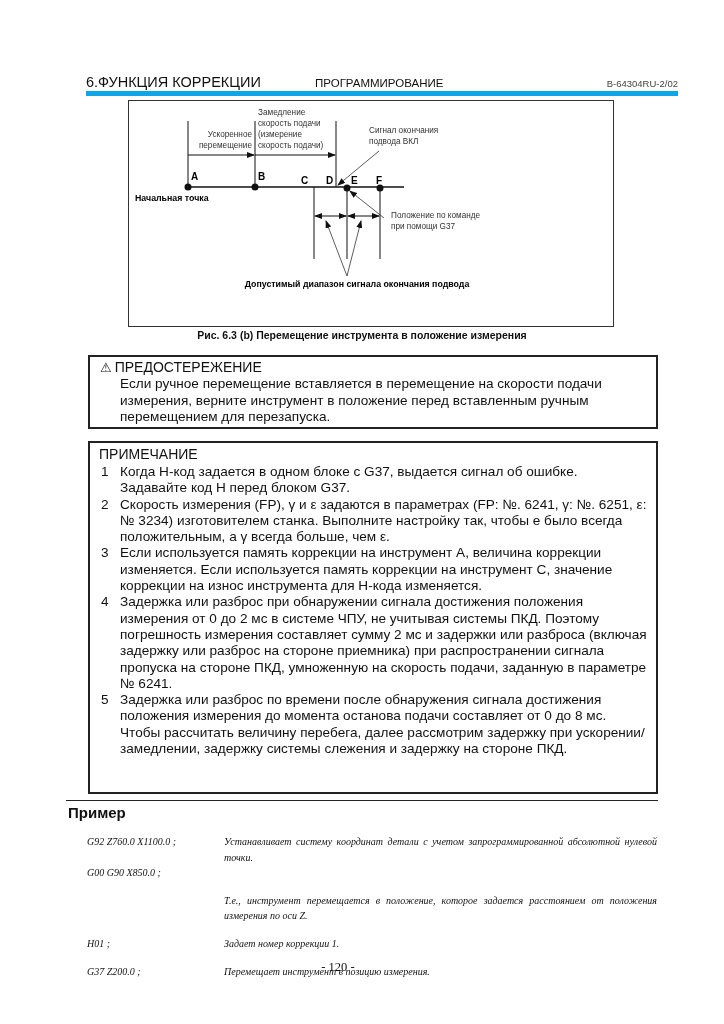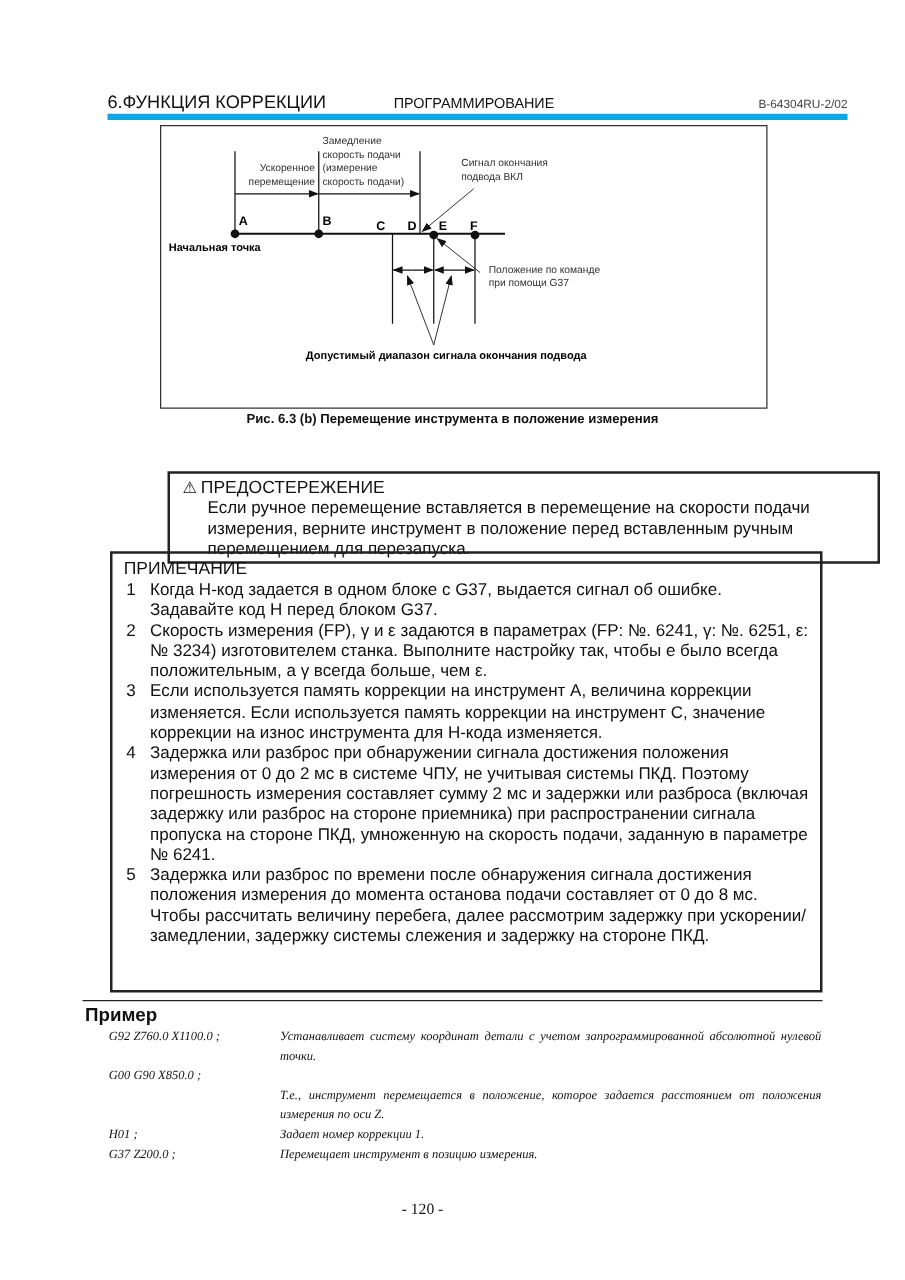--- a/index.html
+++ b/index.html
@@ -4,35 +4,35 @@
 <style>
   html, body { margin: 0; padding: 0; background: #ffffff; }
   body { width: 724px; height: 1024px; position: relative; overflow: hidden; font-family: "Liberation Sans", sans-serif; color: #111; }
   .header { position: absolute; left: 75px; top: 74px; width: 592px; height: 17px; border-bottom: 5px solid #0ea5e9; margin-left: 11px; }
   .h-chapter { position: absolute; left: 0; top: 0; font-size: 14.5px; text-decoration: none; }
   .h-section { position: absolute; left: 229px; top: 3px; font-size: 11.5px; }
   .h-code { position: absolute; right: 0; top: 4px; font-size: 9.5px; color: #444; }
   .figure { position: absolute; left: 128px; top: 100px; width: 484px; height: 225px; border: 1.5px solid #333; }
   .figure svg { position: absolute; left: 0; top: 0; }
   .fig-caption { position: absolute; left: 0; width: 724px; top: 329px; text-align: center; font-size: 10.5px; font-weight: bold; }
-  .caution { position: absolute; left: 88px; top: 377px; width: 566px; height: 70px; border: 2px solid #222; margin-left: 46px; }
+  .caution { position: absolute; left: 88px; top: 355px; width: 566px; height: 70px; border: 2px solid #222; }
   .caution-title { position: absolute; left: 10px; top: 2px; font-size: 14px; }
   .caution-title .warn { font-size: 13px; margin-right: 3px; }
   .caution-body { position: absolute; left: 30px; top: 19px; width: 530px; font-size: 13.6px; line-height: 16.5px; }
   .note { position: absolute; left: 88px; top: 441px; width: 566px; height: 349px; border: 2px solid #222; }
   .note-title { position: absolute; left: 9px; top: 3px; font-size: 14px; }
   .note-items { position: absolute; left: 8px; top: 21px; width: 550px; }
   .note-item { position: relative; padding-left: 22px; font-size: 13.6px; line-height: 16.3px; margin: 0; }
   .note-item .num { position: absolute; left: 3px; top: 0; }
   .sep { position: absolute; left: 66px; top: 800px; width: 592px; border-top: 1.5px solid #222; }
   .ex-title { position: absolute; left: 68px; top: 804px; font-size: 15px; font-weight: bold; }
   .ex-rows { position: absolute; left: 87px; top: 822px; width: 570px; font-family: "Liberation Serif", serif; font-size: 10px; line-height: 15.6px; font-style: italic; }
   .ex-row { position: relative; min-height: 15.6px; }
   .ex-code { position: absolute; left: 0; top: 0; }
-  .ex-desc { margin-left: 137px; text-align: justify; }
+  .ex-desc { margin-left: 137px; text-align: justify; margin-top: 12px; }
   .page-num { position: absolute; left: 0; width: 676px; top: 960px; text-align: center; font-family: "Liberation Serif", serif; font-size: 12.5px; }
   svg text { font-family: "Liberation Sans", sans-serif; }
 </style>
 </head>
 <body>
 
 <div class="header">
   <span class="h-chapter">6.ФУНКЦИЯ КОРРЕКЦИИ</span>
   <span class="h-section">ПРОГРАММИРОВАНИЕ</span>
   <span class="h-code">B-64304RU-2/02</span>

